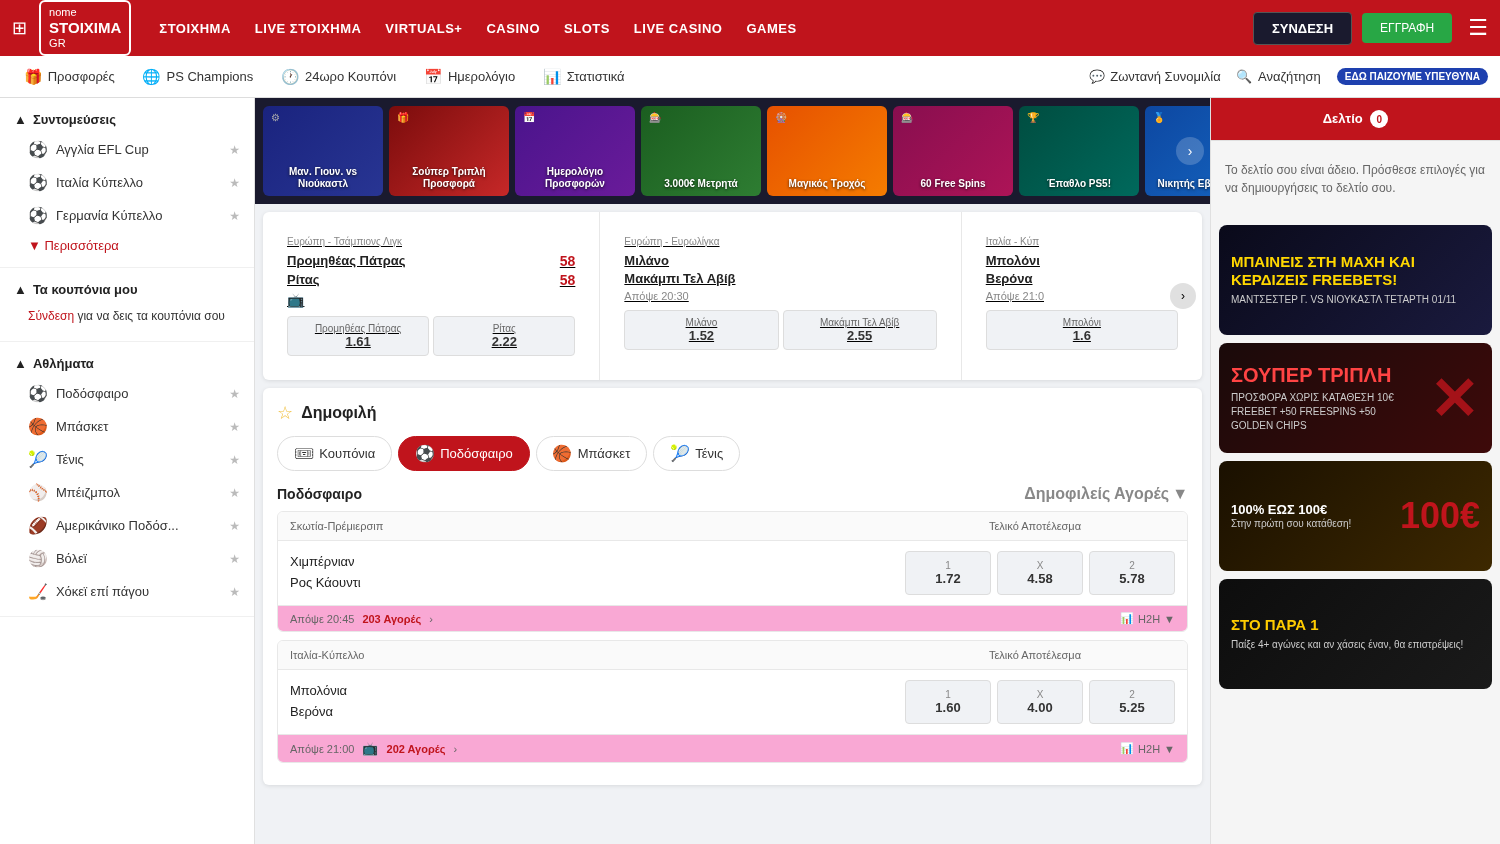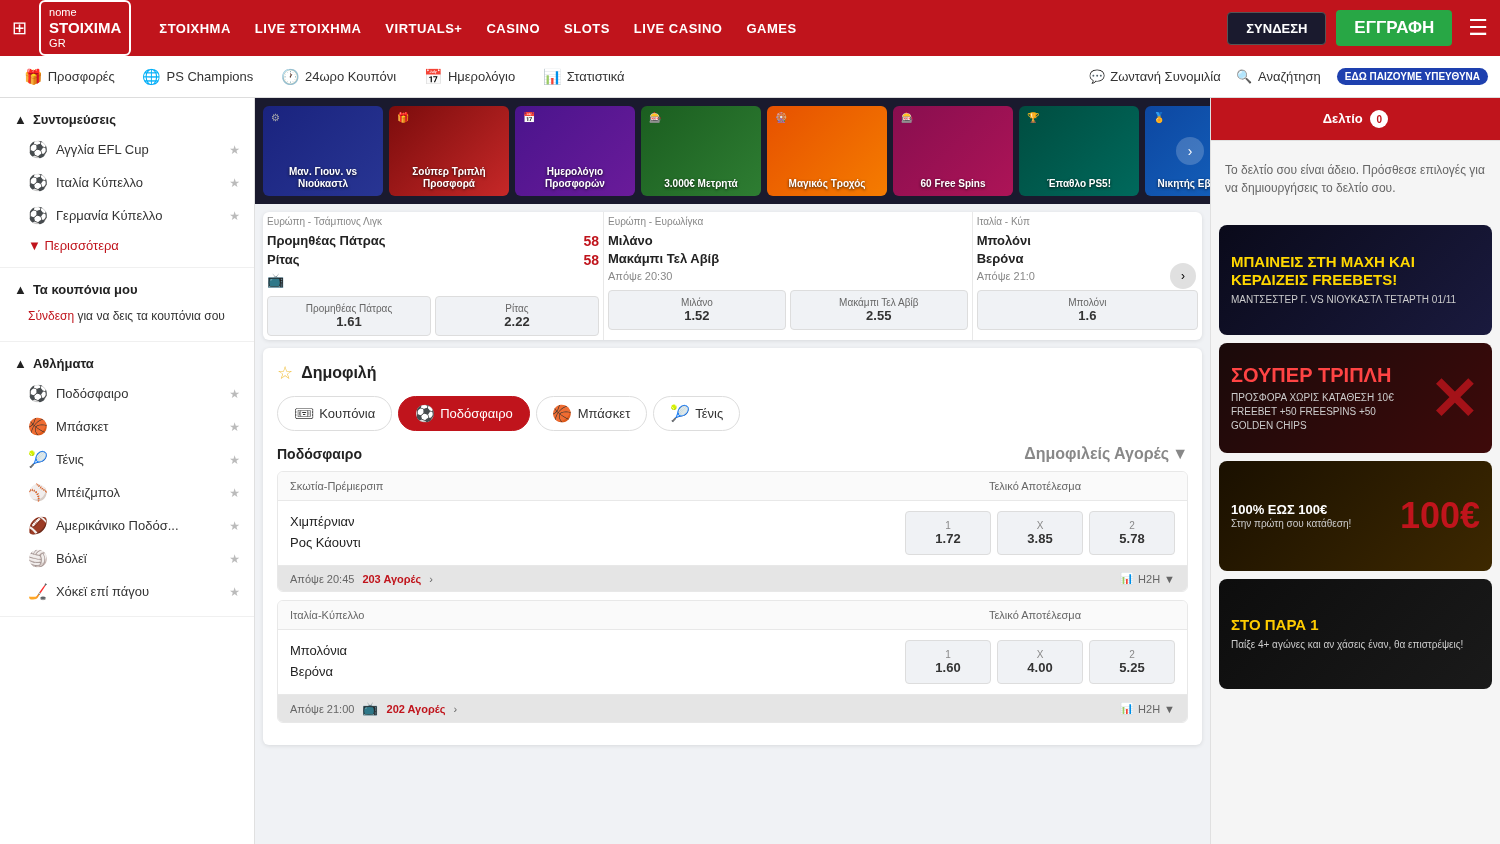--- a/index.html
+++ b/index.html
@@ -60,22 +60,22 @@
       font-weight: 700;
       font-size: 13px;
     }
     .btn-register {
       background: #28a745;
       color: white;
       border: none;
       padding: 8px 18px;
       border-radius: 4px;
       cursor: pointer;
-      font-weight: 700;
-      font-size: 17px;
+      font-weight: 400;
+      font-size: 12px;
     }
     .hamburger {
       color: white;
       font-size: 22px;
       cursor: pointer;
       margin-left: 6px;
     }
 
     
     .secondary-nav {
@@ -250,22 +250,23 @@
       gap: 0;
       background: white;
       margin: 8px;
       border-radius: 6px;
       overflow: hidden;
       box-shadow: 0 1px 4px rgba(0,0,0,0.1);
     }
     .live-match-card {
       flex: 1;
       border-right: 1px solid #e8e8e8;
-      padding: 4px;
+      padding: 24px;
       position: relative;
+      text-decoration: underline;
     }
     .live-match-card:last-child { border-right: none; }
     .lmc-league {
       font-size: 10px;
       color: #888;
       margin-bottom: 6px;
     }
     .lmc-team {
       font-weight: 700;
       font-size: 13px;
@@ -413,21 +414,21 @@
       border: 1px solid #ddd;
       border-radius: 4px;
       padding: 8px 4px;
       text-align: center;
       cursor: pointer;
     }
     .odds-label { font-size: 10px; color: #888; }
     .odds-value { font-weight: 700; font-size: 13px; color: #333; }
     .match-row-footer {
       padding: 6px 12px;
-      background: #e5e5e5;
+      background: #f9a8d4;
       border-top: 1px solid #e8e8e8;
       display: flex;
       align-items: center;
       gap: 8px;
       font-size: 11px;
       color: #666;
     }
     .markets-count {
       color: #c0141c;
       font-weight: 600;
@@ -830,21 +831,21 @@
             <div class="match-team-name">Χιμπέρνιαν</div>
             <div class="match-team-name">Ρος Κάουντι</div>
           </div>
           <div class="odds-group">
             <div class="odds-btn">
               <div class="odds-label">1</div>
               <div class="odds-value">1.72</div>
             </div>
             <div class="odds-btn">
               <div class="odds-label">X</div>
-              <div class="odds-value">3.85</div>
+              <div class="odds-value">4.58</div>
             </div>
             <div class="odds-btn">
               <div class="odds-label">2</div>
               <div class="odds-value">5.78</div>
             </div>
           </div>
         </div>
         <div class="match-row-footer">
           <span>Απόψε 20:45</span>
           <span class="markets-count">203 Αγορές</span>

